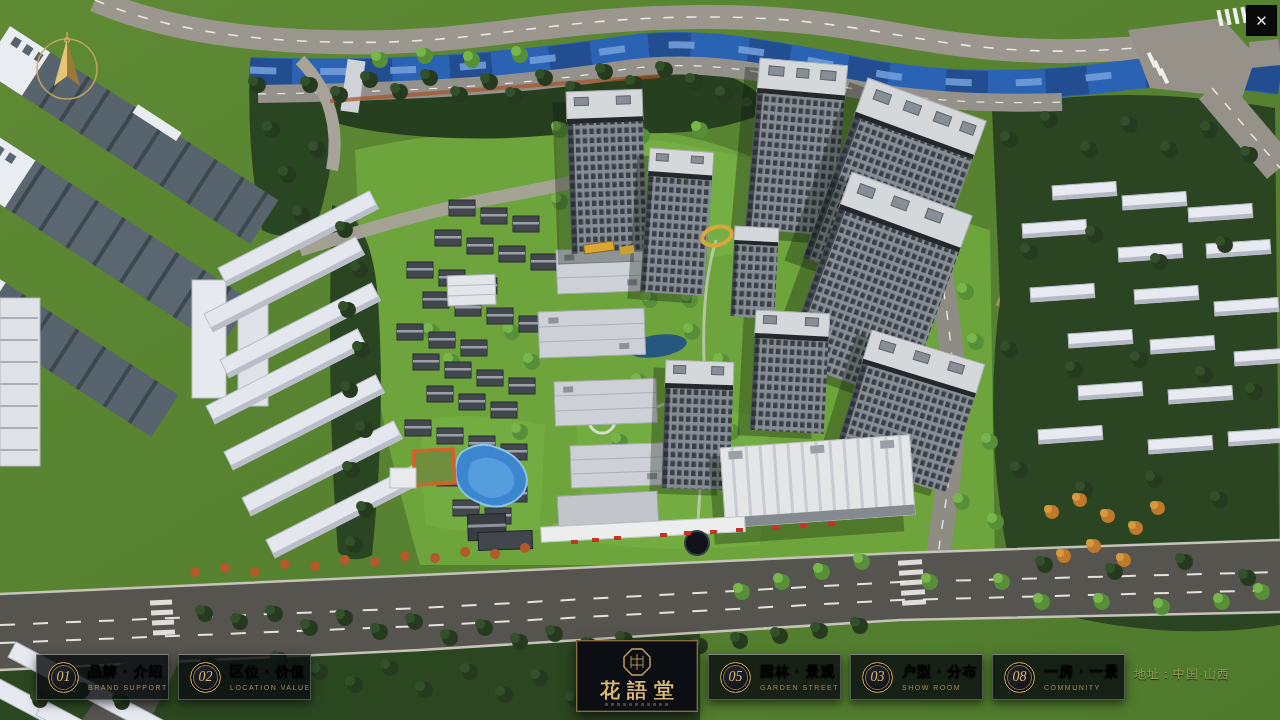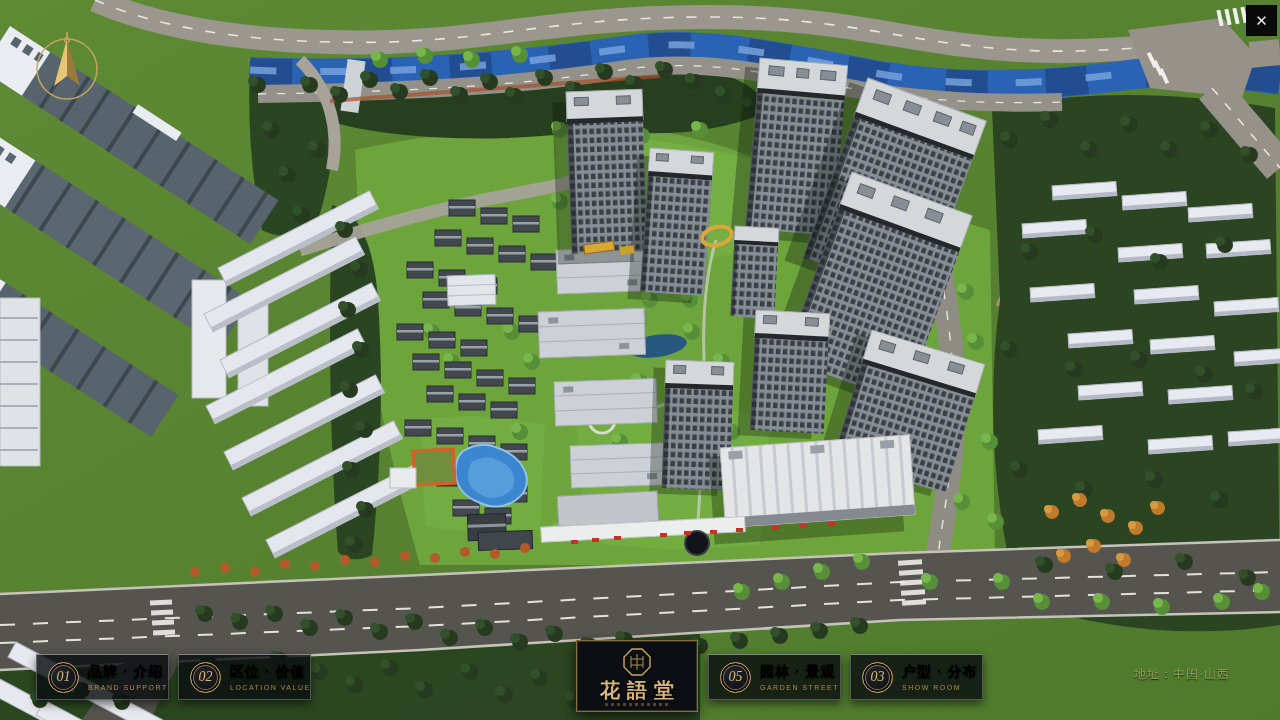--- a/index.html
+++ b/index.html
@@ -662,17 +662,24 @@
         <span class="mi-en">GARDEN STREET</span>
       </div>
     </div>
     <div class="menu-item">
       <div class="badge">03</div>
       <div class="mi-text">
         <span class="mi-zh">户型 · 分布</span>
         <span class="mi-en">SHOW ROOM</span>
       </div>
     </div>
+    <div class="menu-item">
+      <div class="badge">08</div>
+      <div class="mi-text">
+        <span class="mi-zh">一房 · 一景</span>
+        <span class="mi-en">COMMUNITY</span>
+      </div>
+    </div>
   </div>
 
   <div class="address">地址：中国·山西</div>
 
 </div>
 
 </body></html>

